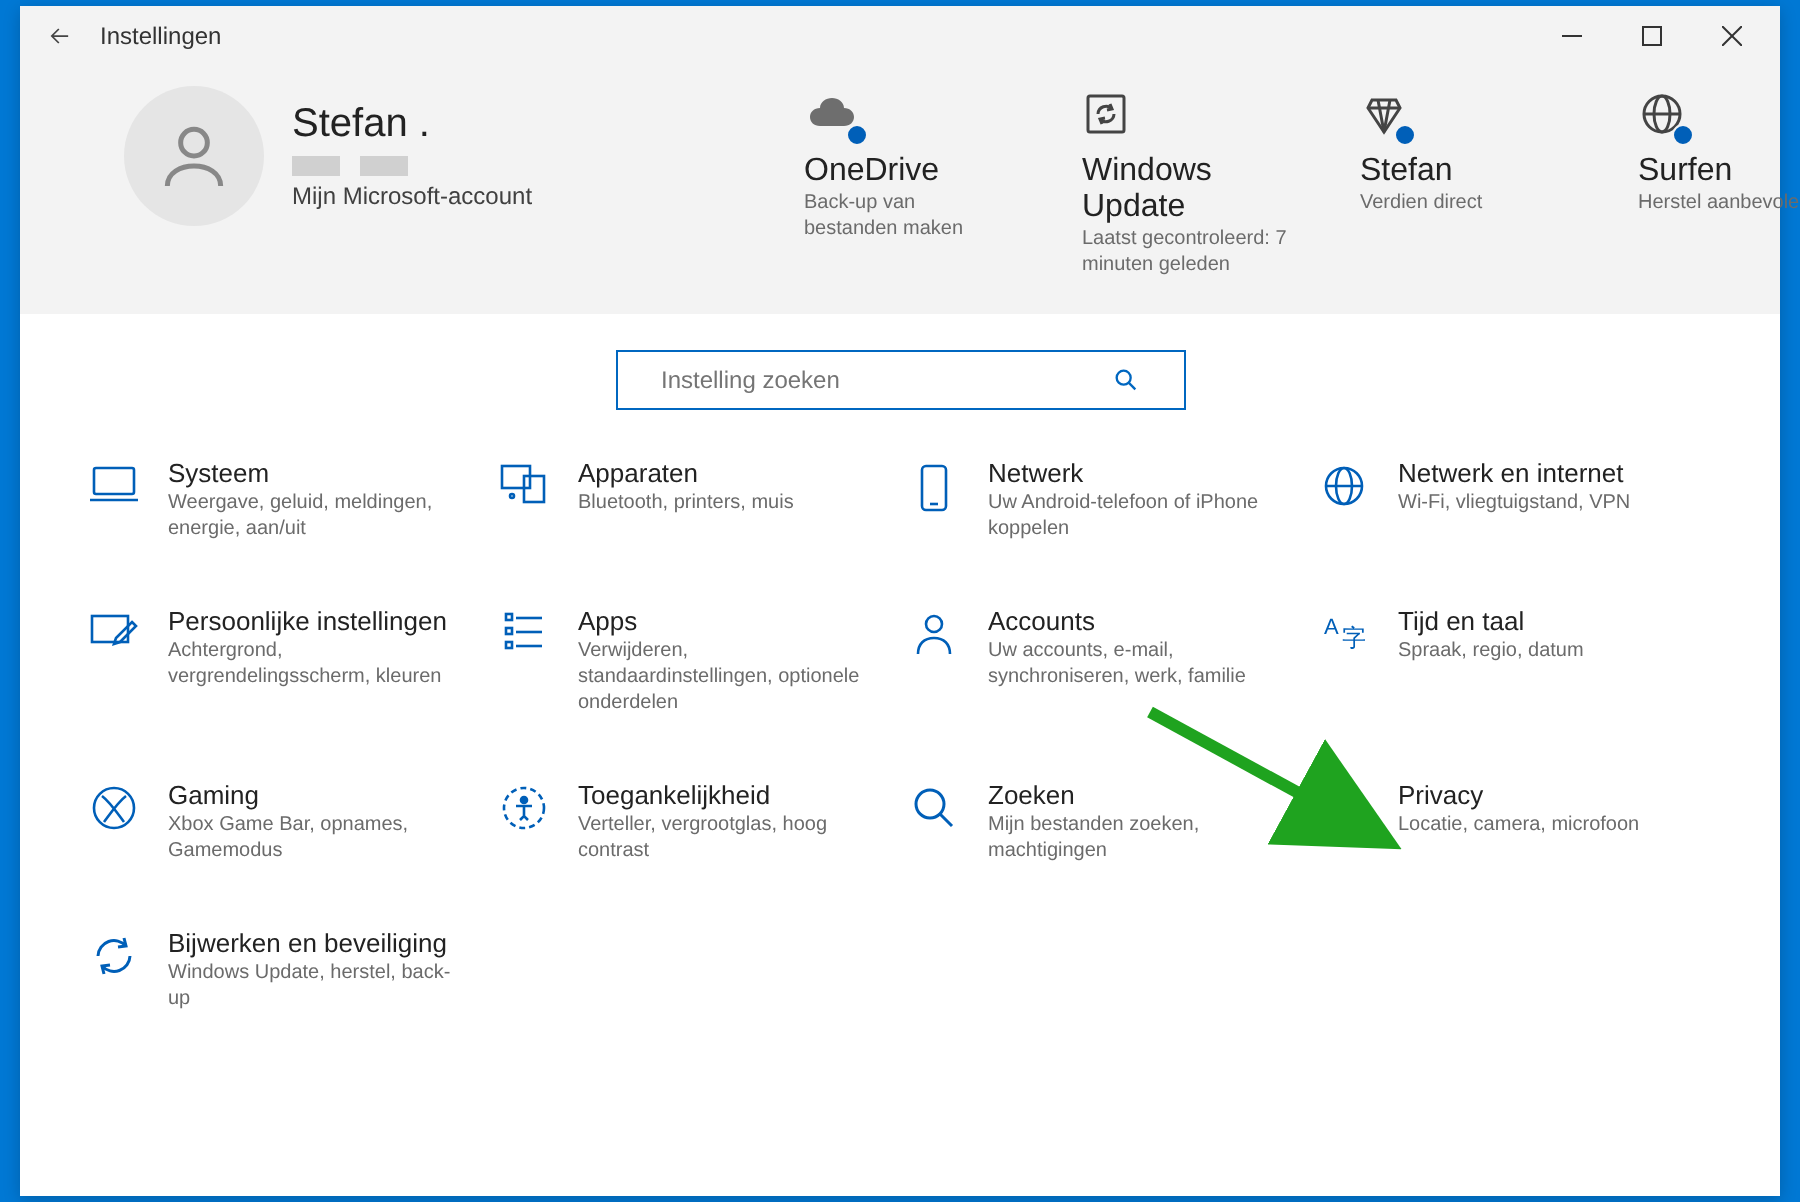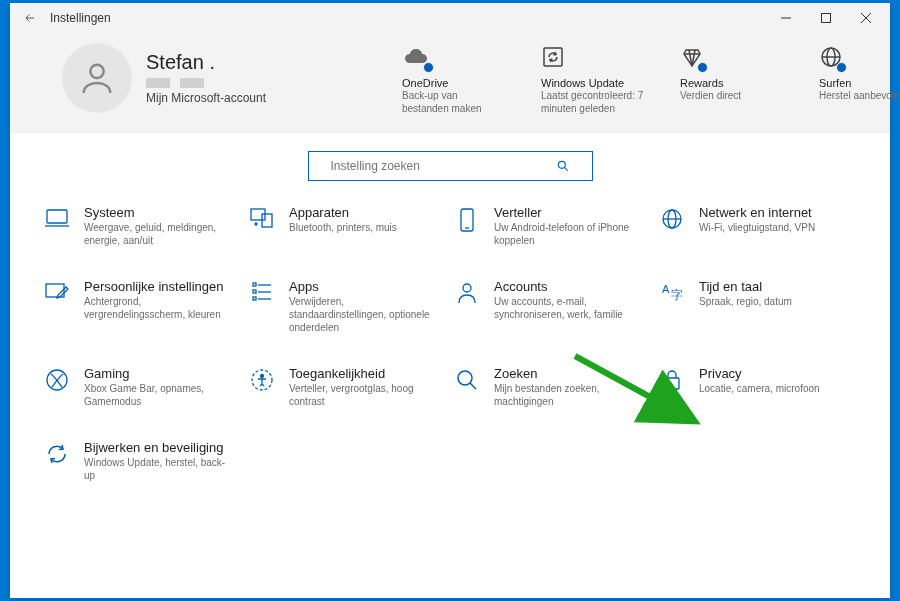--- a/index.html
+++ b/index.html
@@ -14,21 +14,21 @@
 .user { display: flex; align-items: center; gap: 14px; flex: 0 0 290px; }
 .avatar-circle { width: 70px; height: 70px; border-radius: 50%; background: #e5e5e5; display: flex; align-items: center; justify-content: center; }
 .user-info .name { font-size: 20px; font-weight: 400; color: #222; }
 .user-info .redact { display: flex; gap: 10px; margin: 4px 0 3px 0; }
 .user-info .redact span { display: inline-block; width: 24px; height: 10px; background: #d0d0d0; }
 .user-info .link { font-size: 12px; color: #404040; cursor: pointer; }
 .status-items { display: flex; gap: 34px; flex: 1; justify-content: flex-start; padding-left: 20px;}
 .status-item { display: flex; flex-direction: column; align-items: flex-start; width: 105px; }
 .status-icon { height: 28px; display: flex; align-items: center; position: relative; }
 .status-icon .badge { position: absolute; width: 11px; height: 11px; border-radius: 50%; background: #005fb8; bottom: -2px; right: -4px; border: 1px solid #f3f3f3; }
-.status-title { font-size: 11px; font-weight: 400; color: #222; margin-top: 6px; }
+.status-title { font-size: 16px; font-weight: 400; color: #222; margin-top: 6px; }
 .status-desc { font-size: 10px; color: #6b6b6b; line-height: 1.25; margin-top: 1px; }
 .searchbar-row { display: flex; justify-content: center; padding: 18px 0 10px 0; background: #fff; }
 .searchbar { width: 285px; height: 30px; border: 1.5px solid #0067c0; display: flex; align-items: center; padding: 0 22px; }
 .searchbar input { border: none; outline: none; flex: 1; font-size: 12px; color: #666; background: transparent; }
 .grid { padding: 12px 30px 0 30px; display: grid; grid-template-columns: repeat(4, 1fr); gap: 28px 0; }
 .tile { display: flex; gap: 12px; cursor: pointer; padding: 2px; }
 .tile-icon { width: 30px; flex: 0 0 30px; display: flex; align-items: flex-start; justify-content: center; color: #005fb8; padding-top: 2px; }
 .tile-text .t { font-size: 13px; color: #222; }
 .tile-text .d { font-size: 10px; color: #6b6b6b; line-height: 1.3; margin-top: 1px; max-width: 150px; }
 svg { display: block; }
@@ -104,21 +104,21 @@
         <div class="status-desc">Laatst gecontroleerd: 7 minuten geleden</div>
       </div>
       <div class="status-item">
         <div class="status-icon">
             <svg width="24" height="22" viewBox="0 0 24 22" fill="none" stroke="#444" stroke-width="1.5">
               <path d="M6 4h12l2 4-8 12L4 8l2-4z"></path>
               <path d="M4 8h16M9 4l3 16M15 4l-3 16"></path>
             </svg>
             <span class="badge"></span>
           </div>
-        <div class="status-title">Rewards</div>
+        <div class="status-title">Stefan</div>
         <div class="status-desc">Verdien direct</div>
       </div>
       <div class="status-item">
         <div class="status-icon">
             <svg width="24" height="24" viewBox="0 0 24 24" fill="none" stroke="#444" stroke-width="1.5">
               <circle cx="12" cy="12" r="9"></circle>
               <ellipse cx="12" cy="12" rx="4" ry="9"></ellipse>
               <line x1="3" y1="12" x2="21" y2="12"></line>
             </svg>
             <span class="badge"></span>
@@ -166,21 +166,21 @@
         </div>
     </div>
     <div class="tile">
       <div class="tile-icon">
           <svg width="18" height="26" viewBox="0 0 18 26" fill="none" stroke="currentColor" stroke-width="1.3">
             <rect x="3" y="2" width="12" height="22" rx="2"></rect>
             <line x1="7" y1="21" x2="11" y2="21"></line>
           </svg>
         </div>
       <div class="tile-text">
-          <div class="t">Verteller</div>
+          <div class="t">Netwerk</div>
           <div class="d">Uw Android-telefoon of iPhone koppelen</div>
         </div>
     </div>
     <div class="tile">
       <div class="tile-icon">
           <svg width="24" height="24" viewBox="0 0 24 24" fill="none" stroke="currentColor" stroke-width="1.3">
             <circle cx="12" cy="12" r="9"></circle>
             <ellipse cx="12" cy="12" rx="4" ry="9"></ellipse>
             <line x1="3" y1="12" x2="21" y2="12"></line>
           </svg>

